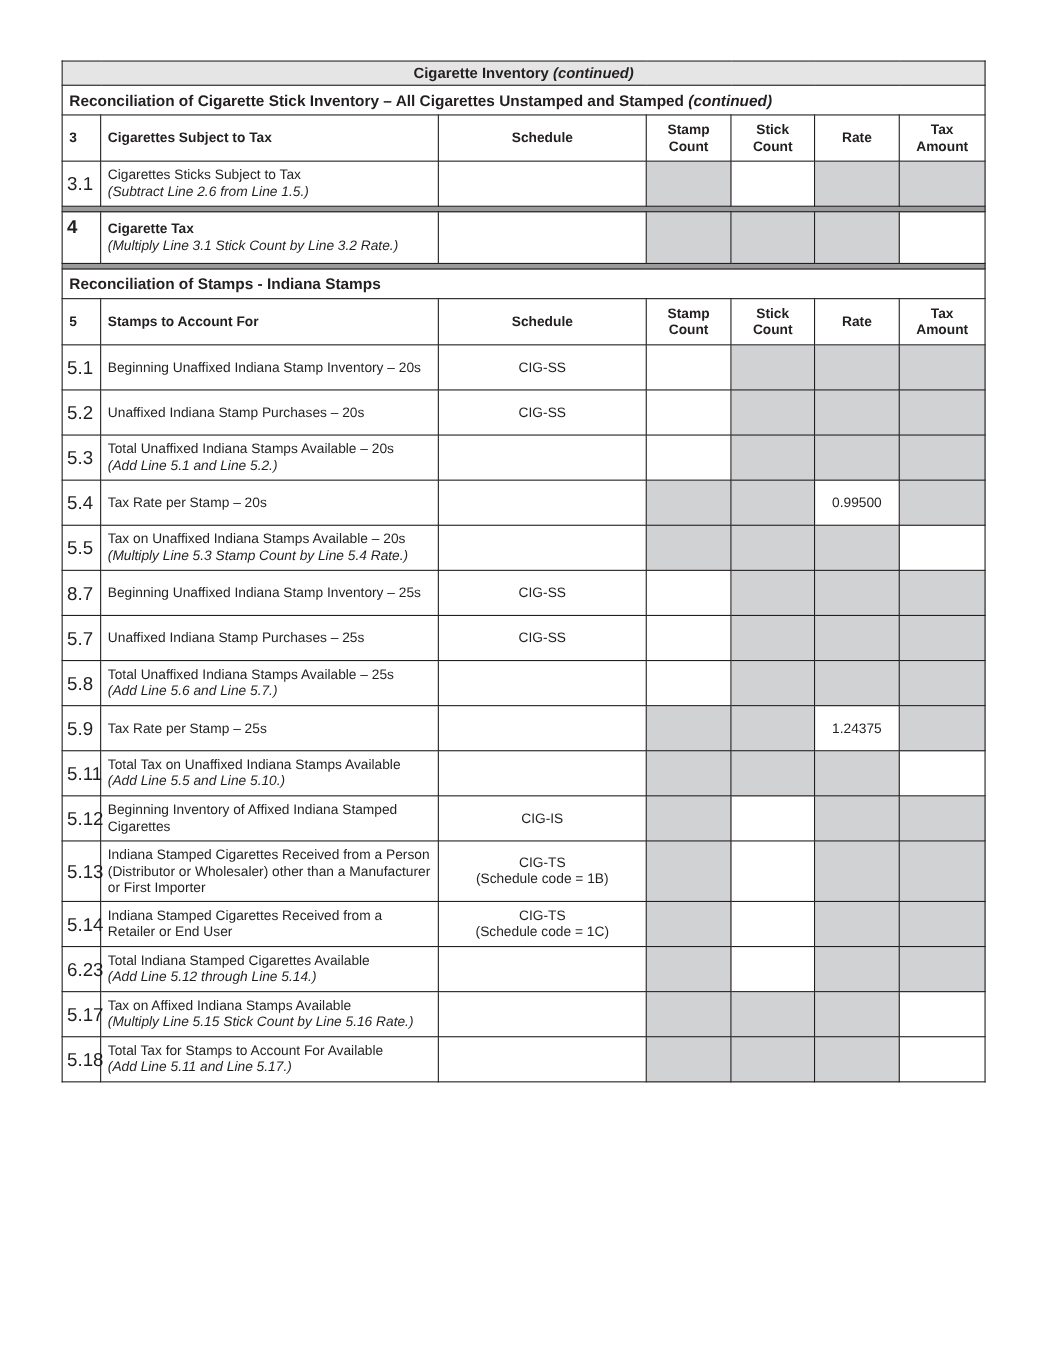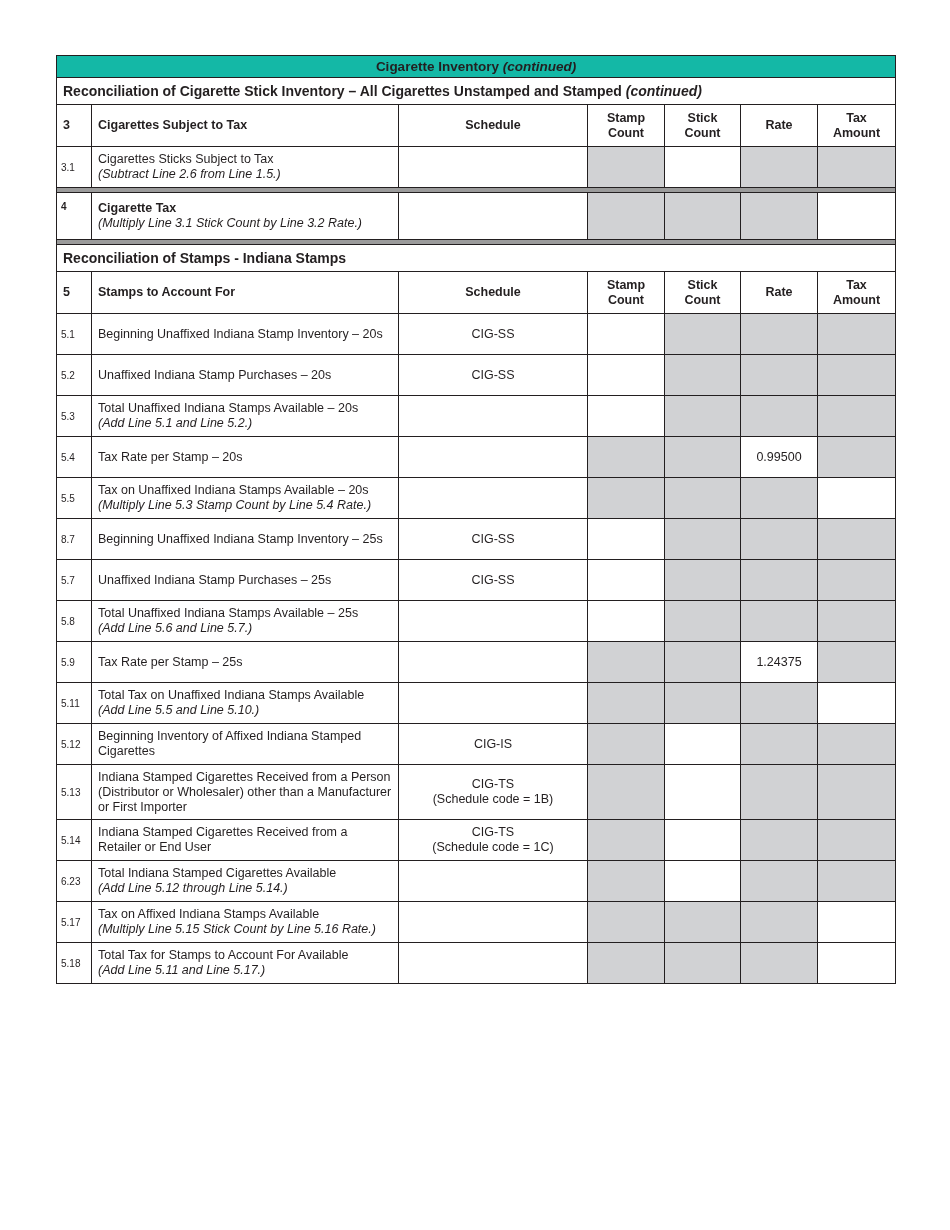--- a/index.html
+++ b/index.html
@@ -6,26 +6,26 @@
   body { width:950px; height:1230px; position:relative; font-family:"Liberation Sans", sans-serif; color:#231f20; }
   table.form { position:absolute; left:56px; top:55px; width:839px; border-collapse:collapse; table-layout:fixed; font-size:12.5px; }
   table.form td { border:1.5px solid #231f20; padding:0 6px; vertical-align:middle; line-height:15px; }
   col.c-num { width:35px; }
   col.c-desc { width:307px; }
   col.c-sched { width:189px; }
   col.c-stamp { width:77px; }
   col.c-stick { width:76px; }
   col.c-rate { width:77px; }
   col.c-tax { width:78px; }
-  tr.title td { background:#14b8a6; text-align:center; font-weight:bold; font-size:13.5px; height:21px; padding:0; }
+  tr.title td { background:#e5e5e5; text-align:center; font-weight:bold; font-size:13.5px; height:21px; padding:0; }
   tr.section td { font-weight:bold; font-size:14px; height:26px; }
   tr.hdr td { font-weight:bold; height:41px; }
   tr.hdr td.ctr { text-align:center; }
   tr.row td { height:40px; }
-  tr.row td.num { padding:0 4px; font-size:10px;border-radius:16px; }
+  tr.row td.num { padding:0 4px; font-size:17px;border-radius:16px; }
   tr.bar td { background:#9b9b9b; height:4px; padding:0; border-left:1.5px solid #231f20; border-right:1.5px solid #231f20; }
   td.shade { background:#d1d2d4; }
   td.ctr { text-align:center; }
   .sub { font-style:italic; display:block; }
   .bold { font-weight:bold; }
   .it { font-style:italic; }
 </style>
 </head>
 <body>
 

